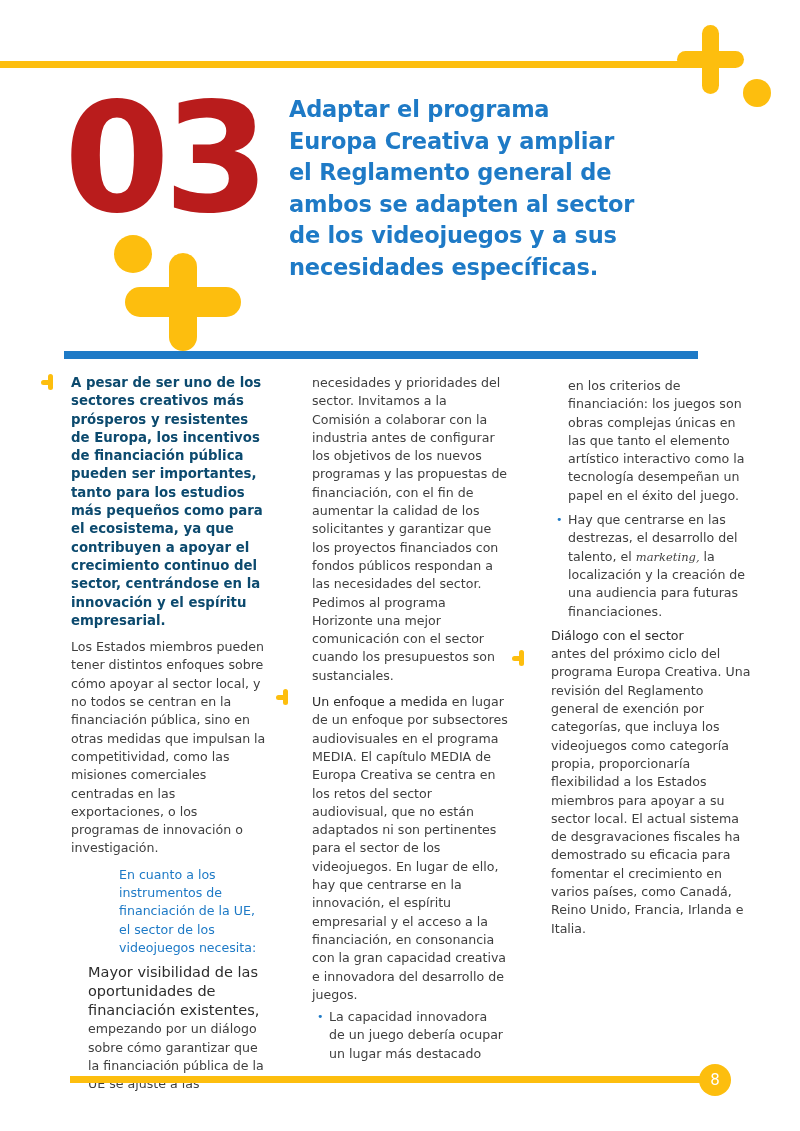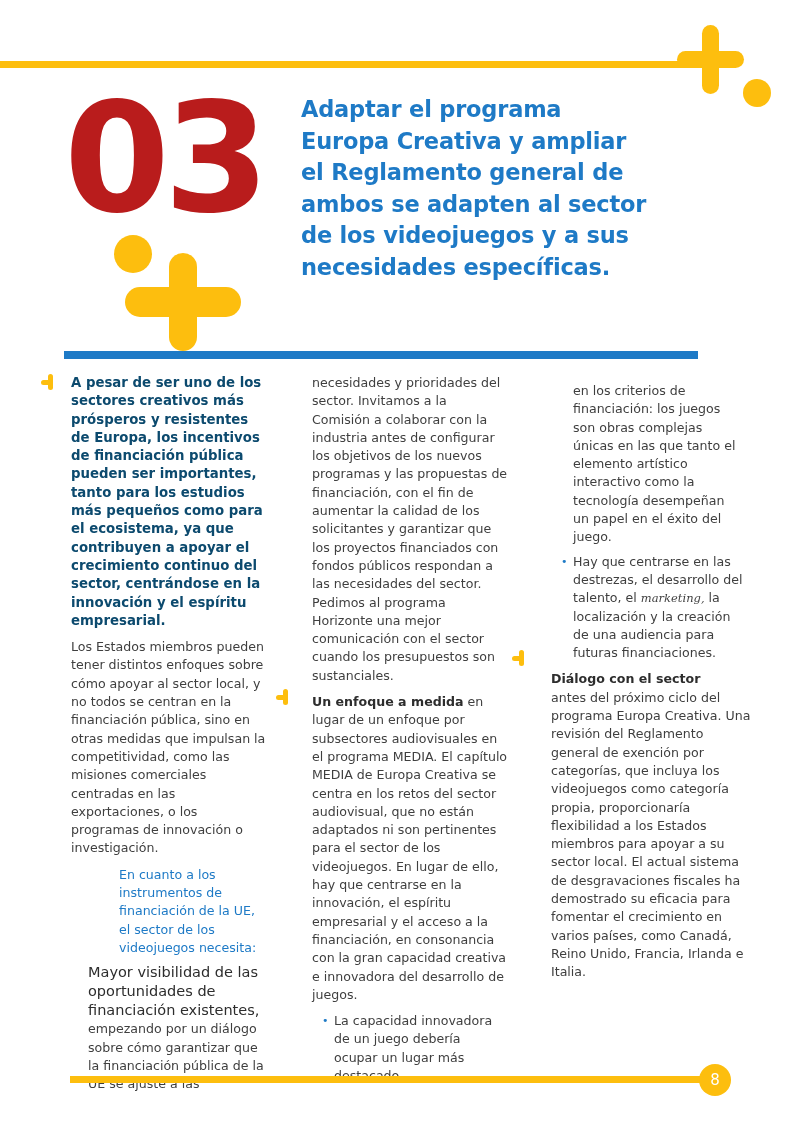--- a/index.html
+++ b/index.html
@@ -7,33 +7,33 @@
          font-family:"DejaVu Sans", sans-serif; color:#3a3a3a; }
   .abs { position:absolute; }
   
   .top-rule { left:0; top:61px; width:712px; height:7px; background:#FDBE0E; }
   
   .plus { position:absolute; }
   .plus .h, .plus .v { position:absolute; background:#FDBE0E; border-radius:999px; }
   .dot { position:absolute; background:#FDBE0E; border-radius:50%; }
   .big-num { left:64px; top:84px; font-family:"DejaVu Sans", sans-serif; font-weight:bold;
              font-size:152px; line-height:150px; color:#b91c1c; letter-spacing:-6px; }
-  .headline { left:301px; top:94px; width:380px; color:#1E7AC6;
+  .headline { left:289px; top:94px; width:380px; color:#1E7AC6;
               font-weight:bold; font-size:22.5px; line-height:31.5px; letter-spacing:-0.2px; }
   .blue-rule { left:64px; top:351px; width:634px; height:8px; background:#1E7AC6; }
   .col { position:absolute; font-size:12.6px; line-height:18.3px; color:#3f3f3f; }
   .col p { margin:0 0 8px 0; }
   .lead { font-weight:bold; color:#0c4a6e; font-size:13.3px; line-height:18.3px; }
   .blue-text { color:#1E7AC6; }
   .sub-bold { font-size:14.5px; line-height:19px; color:#2d2d2d; }
-  .bold { font-weight:bold; color:#2d2d2d; }
+  .bold { font-weight:normal; color:#2d2d2d; }
   .marker { position:absolute; width:14px; height:16px; }
   .marker .bar { position:absolute; left:7px; top:0; width:5px; height:16px; background:#FDBE0E; border-radius:3px; }
   .marker .stub { position:absolute; left:0; top:6px; width:10px; height:5px; background:#FDBE0E; border-radius:3px; }
-  ul.bl { list-style:none; margin:8px; padding:0; }
+  ul.bl { list-style:none; margin:3px; padding:0; }
   ul.bl li { position:relative; padding-left:14px; margin-bottom:6px; }
   ul.bl li::before { content:"•"; position:absolute; left:2px; top:0; color:#1E7AC6; font-size:11px; }
   .serif-it { font-family:"DejaVu Serif", serif; font-style:italic; font-size:11.5px; }
   .bottom-rule { left:70px; top:1076px; width:645px; height:7px; background:#FDBE0E; }
   .page-num { left:699px; top:1064px; width:32px; height:32px; border-radius:50%;
               background:#FDBE0E; color:#fff; font-size:15px; line-height:32px; text-align:center; }
 </style>
 </head>
 <body>
 

